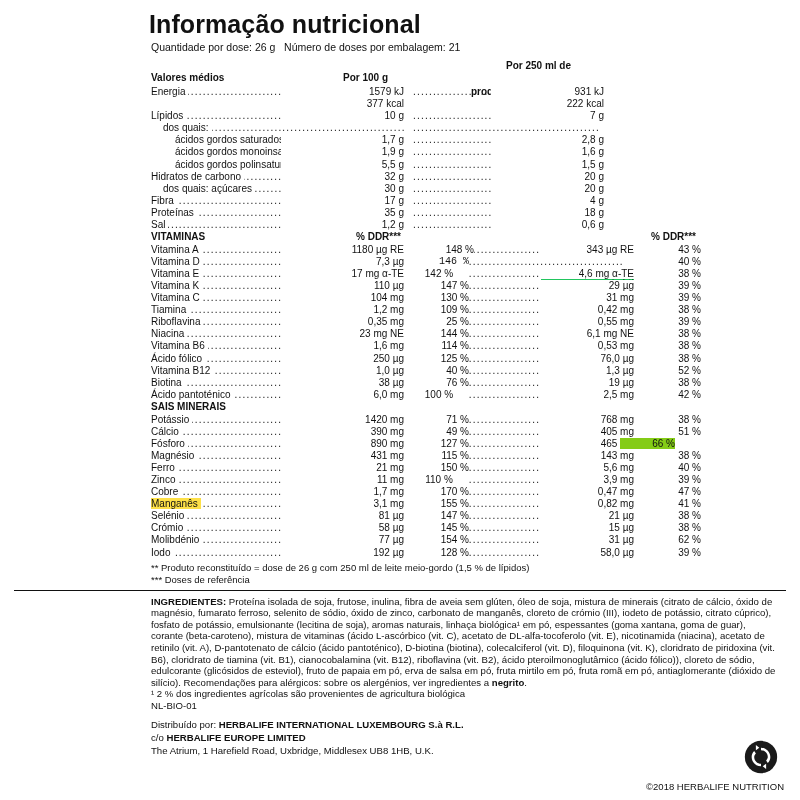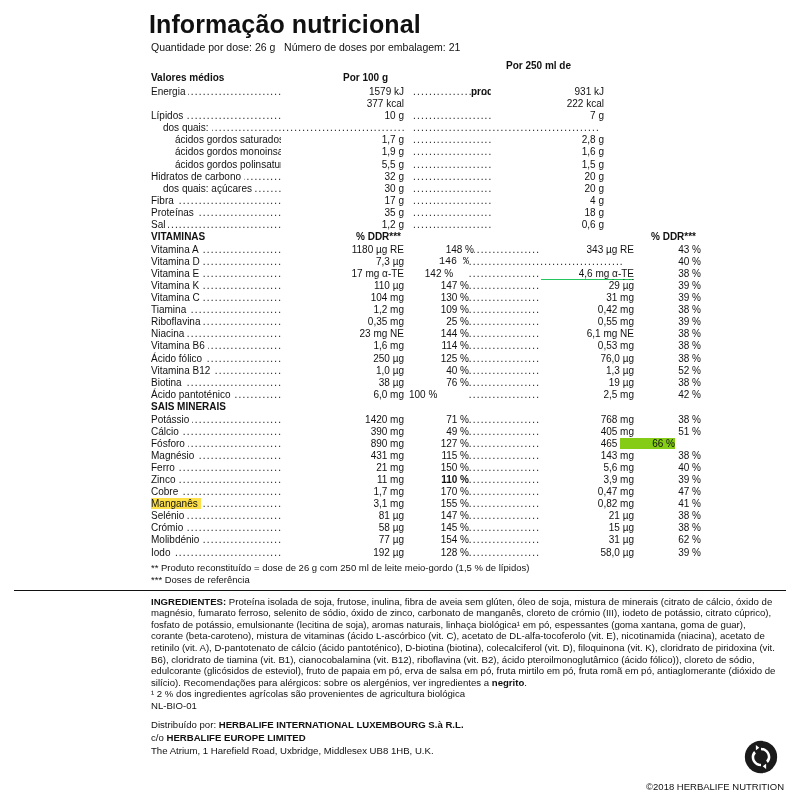--- a/index.html
+++ b/index.html
@@ -360,21 +360,21 @@
           <div class="v1" style="background: rgb(255, 255, 255); padding-left: 3px;">38 µg</div>
           <div class="v2" style="left: 255px; width: 60px; text-align: right; background: rgb(255, 255, 255); padding-left: 3px;">76 %</div>
           <div class="v3" style="left: 390px; width: 90px; background: rgb(255, 255, 255); padding-left: 3px;">19 µg</div>
           <div class="v4" style="left: 495px; width: 52px; background: rgb(255, 255, 255); padding-left: 3px;">38 %</div>
         </div>
         <div class="row">
           <div class="leader" style="left: 4px; width: 250px;">...............................................................</div>
           <div class="leader" style="left: 262px; width: 210px;">.....................................................</div>
           <div class="lbl" style="background: rgb(255, 255, 255); padding-right: 3px;">Ácido pantoténico</div>
           <div class="v1" style="background: rgb(255, 255, 255); padding-left: 3px;">6,0 mg</div>
-          <div class="v2" style="left: 255px; width: 60px; text-align: left; background: rgb(255, 255, 255); padding-left: 3px;">100 %</div>
+          <div class="v2" style="left: 255px; width: 60px; text-align: center; background: rgb(255, 255, 255); padding-left: 3px;">100 %</div>
           <div class="v3" style="left: 390px; width: 90px; background: rgb(255, 255, 255); padding-left: 3px;">2,5 mg</div>
           <div class="v4" style="left: 495px; width: 52px; background: rgb(255, 255, 255); padding-left: 3px;">42 %</div>
         </div>
       </div>
 
     <div class="secthead">
       <span>SAIS MINERAIS</span>
     </div>
     <div id="mineral-rows">
         <div class="row">
@@ -420,21 +420,21 @@
           <div class="v1" style="background: rgb(255, 255, 255); padding-left: 3px;">21 mg</div>
           <div class="v2" style="left: 255px; width: 60px; text-align: right; background: rgb(255, 255, 255); padding-left: 3px;">150 %</div>
           <div class="v3" style="left: 390px; width: 90px; background: rgb(255, 255, 255); padding-left: 3px;">5,6 mg</div>
           <div class="v4" style="left: 495px; width: 52px; background: rgb(255, 255, 255); padding-left: 3px;">40 %</div>
         </div>
         <div class="row">
           <div class="leader" style="left: 4px; width: 250px;">...............................................................</div>
           <div class="leader" style="left: 262px; width: 210px;">.....................................................</div>
           <div class="lbl" style="background: rgb(255, 255, 255); padding-right: 3px;">Zinco</div>
           <div class="v1" style="background: rgb(255, 255, 255); padding-left: 3px;">11 mg</div>
-          <div class="v2" style="left: 255px; width: 60px; text-align: right; background: rgb(255, 255, 255); padding-left: 3px; font-weight: bold;">110 %</div>
+          <div class="v2" style="left: 255px; width: 60px; text-align: center; background: rgb(255, 255, 255); padding-left: 3px;">110 %</div>
           <div class="v3" style="left: 390px; width: 90px; background: rgb(255, 255, 255); padding-left: 3px;">3,9 mg</div>
           <div class="v4" style="left: 495px; width: 52px; background: rgb(255, 255, 255); padding-left: 3px;">39 %</div>
         </div>
         <div class="row">
           <div class="leader" style="left: 4px; width: 250px;">...............................................................</div>
           <div class="leader" style="left: 262px; width: 210px;">.....................................................</div>
           <div class="lbl" style="background: rgb(255, 255, 255); padding-right: 3px;">Cobre</div>
           <div class="v1" style="background: rgb(255, 255, 255); padding-left: 3px;">1,7 mg</div>
           <div class="v2" style="left: 255px; width: 60px; text-align: right; background: rgb(255, 255, 255); padding-left: 3px;">170 %</div>
           <div class="v3" style="left: 390px; width: 90px; background: rgb(255, 255, 255); padding-left: 3px;">0,47 mg</div>

